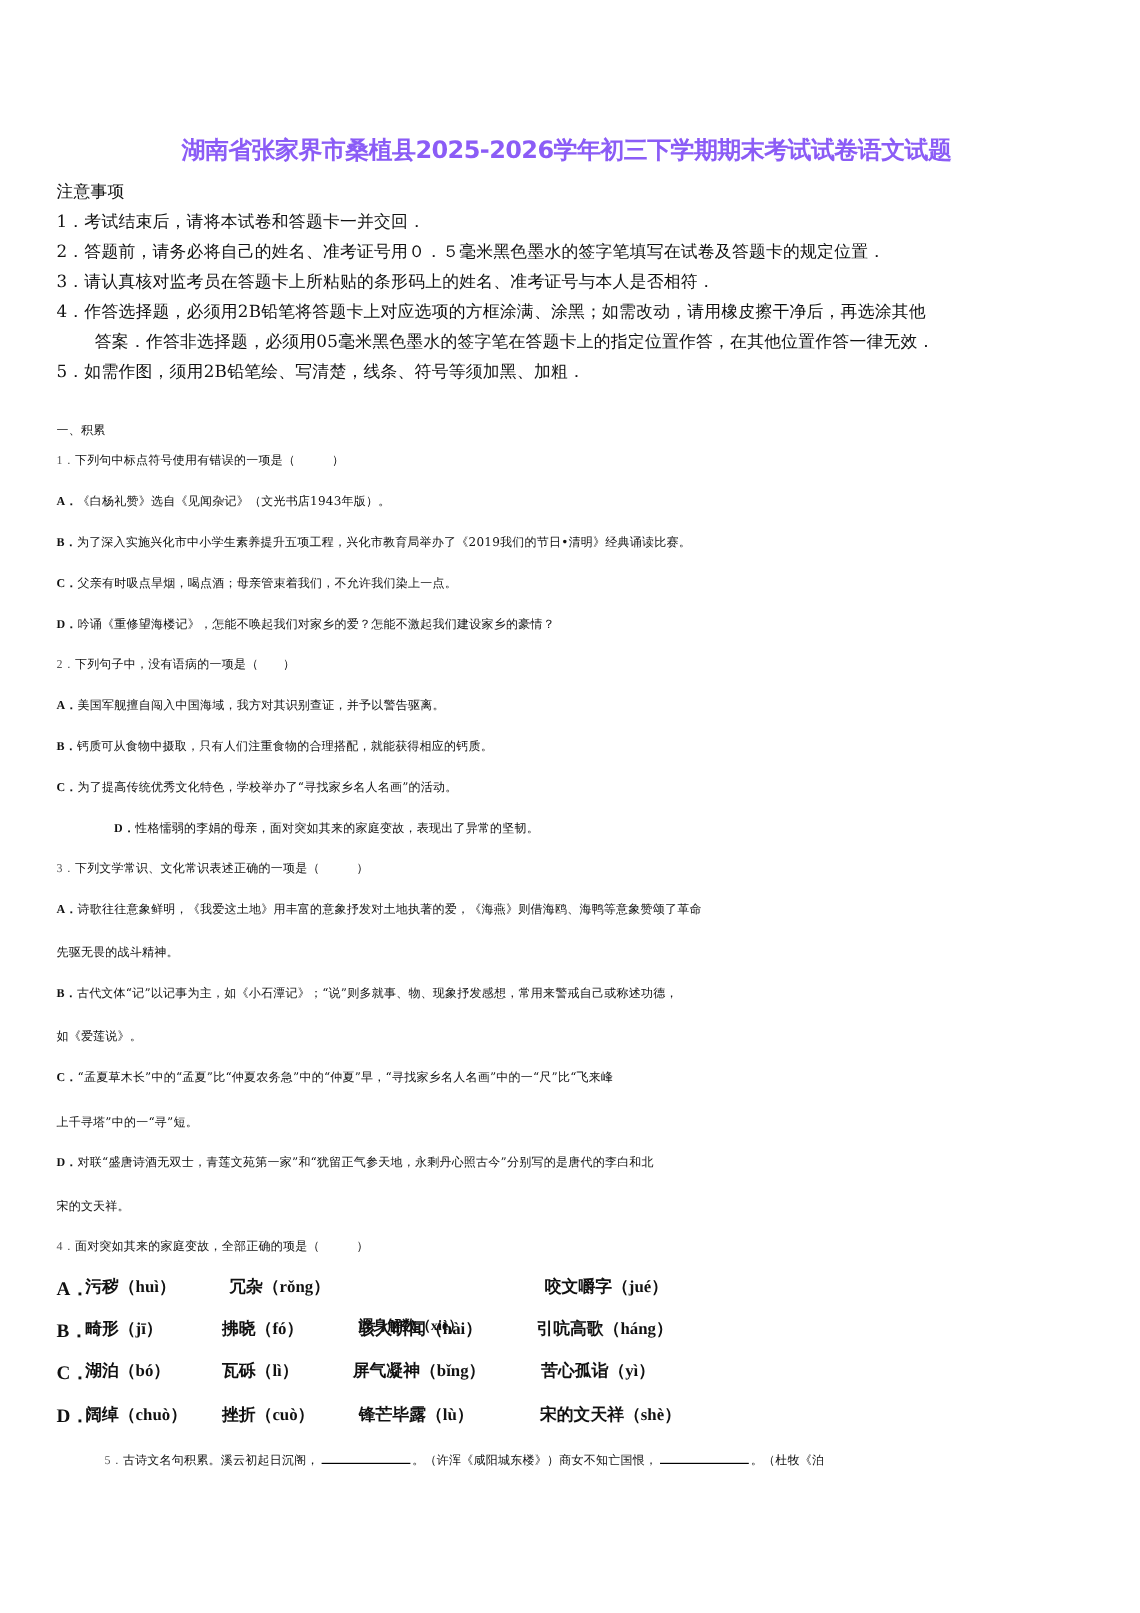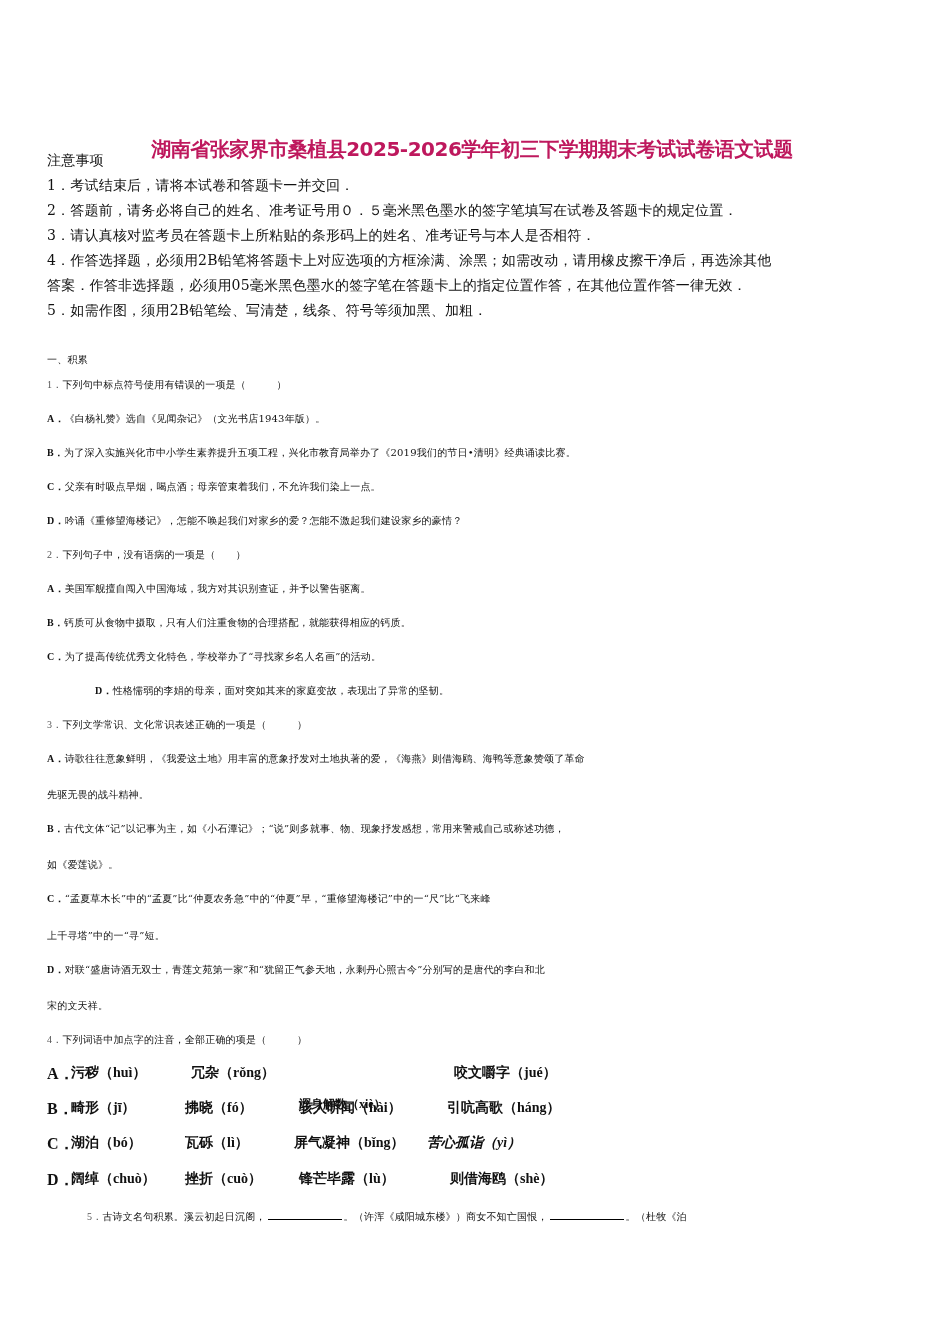--- a/index.html
+++ b/index.html
@@ -4,21 +4,21 @@
 <style>
   html, body { margin: 0; padding: 0; background: #ffffff; }
   body {
     width: 950px; height: 1344px; position: relative; overflow: hidden;
     font-family: "DejaVu Serif", "Liberation Serif", serif;
     color: #111;
   }
   .title {
     position: absolute; top: 112px; left: 0; width: 944px;
     text-align: center; font-family: "DejaVu Sans", "Liberation Sans", sans-serif;
-    font-weight: bold; font-size: 20px; letter-spacing: -0.5px; color: #be185d; margin-top: 24px;
+    font-weight: bold; font-size: 20px; letter-spacing: -0.5px; color: #8b5cf6;
   }
   .line {
     position: absolute; left: 47px; white-space: nowrap;
     font-size: 10px; line-height: 20px; letter-spacing: 0.2px;
   }
   .notice { font-size: 14px; }
   .opt-letter { font-weight: bold; font-family: "Liberation Serif", serif; }
   .qnum { color: #555; font-family: "Liberation Serif", serif; }
   .blank { display: inline-block; width: 74px; border-bottom: 1px solid #000; height: 12px; vertical-align: baseline; margin: 0 2px; }
   .py-row span.cell { position: absolute; white-space: nowrap; }
@@ -27,21 +27,21 @@
 </head>
 <body>
 
 <div class="title">湖南省张家界市桑植县2025-2026学年初三下学期期末考试试卷语文试题</div>
 
 <div class="line notice" style="top:150px;">注意事项</div>
 <div class="line notice" style="top:175px;">1．考试结束后，请将本试卷和答题卡一并交回．</div>
 <div class="line notice" style="top:200px;">2．答题前，请务必将自己的姓名、准考证号用０．５毫米黑色墨水的签字笔填写在试卷及答题卡的规定位置．</div>
 <div class="line notice" style="top:225px;">3．请认真核对监考员在答题卡上所粘贴的条形码上的姓名、准考证号与本人是否相符．</div>
 <div class="line notice" style="top:250px;">4．作答选择题，必须用2B铅笔将答题卡上对应选项的方框涂满、涂黑；如需改动，请用橡皮擦干净后，再选涂其他</div>
-<div class="line notice" style="top:275px;">答案．作答非选择题，必须用05毫米黑色墨水的签字笔在答题卡上的指定位置作答，在其他位置作答一律无效．</div>
+<div class="line notice" style="top:275px;margin-left:32px;">答案．作答非选择题，必须用05毫米黑色墨水的签字笔在答题卡上的指定位置作答，在其他位置作答一律无效．</div>
 <div class="line notice" style="top:300px;">5．如需作图，须用2B铅笔绘、写清楚，线条、符号等须加黑、加粗．</div>
 
 <div class="line" style="top:350px;">一、积累</div>
 
 <div class="line" style="top:375px;"><span class="qnum">1．</span><span>下列句中标点符号使用有错误的一项是（　　　）</span></div>
 <div class="line" style="top:409px;"><span class="opt-letter">A．</span><span>《白杨礼赞》选自《见闻杂记》（文光书店1943年版）。</span></div>
 <div class="line" style="top:443px;"><span class="opt-letter">B．</span><span>为了深入实施兴化市中小学生素养提升五项工程，兴化市教育局举办了《2019我们的节日•清明》经典诵读比赛。</span></div>
 <div class="line" style="top:477px;"><span class="opt-letter">C．</span><span>父亲有时吸点旱烟，喝点酒；母亲管束着我们，不允许我们染上一点。</span></div>
 <div class="line" style="top:511px;"><span class="opt-letter">D．</span><span>吟诵《重修望海楼记》，怎能不唤起我们对家乡的爱？怎能不激起我们建设家乡的豪情？</span></div>
 
@@ -49,49 +49,49 @@
 <div class="line" style="top:579px;"><span class="opt-letter">A．</span><span>美国军舰擅自闯入中国海域，我方对其识别查证，并予以警告驱离。</span></div>
 <div class="line" style="top:613px;"><span class="opt-letter">B．</span><span>钙质可从食物中摄取，只有人们注重食物的合理搭配，就能获得相应的钙质。</span></div>
 <div class="line" style="top:647px;"><span class="opt-letter">C．</span><span>为了提高传统优秀文化特色，学校举办了“寻找家乡名人名画”的活动。</span></div>
 <div class="line" style="top:681px;margin-left:48px;"><span class="opt-letter">D．</span><span>性格懦弱的李娟的母亲，面对突如其来的家庭变故，表现出了异常的坚韧。</span></div>
 
 <div class="line" style="top:715px;"><span class="qnum">3．</span><span>下列文学常识、文化常识表述正确的一项是（　　　）</span></div>
 <div class="line" style="top:749px;"><span class="opt-letter">A．</span><span>诗歌往往意象鲜明，《我爱这土地》用丰富的意象抒发对土地执著的爱，《海燕》则借海鸥、海鸭等意象赞颂了革命</span></div>
 <div class="line" style="top:785px;">先驱无畏的战斗精神。</div>
 <div class="line" style="top:819px;"><span class="opt-letter">B．</span><span>古代文体“记”以记事为主，如《小石潭记》；“说”则多就事、物、现象抒发感想，常用来警戒自己或称述功德，</span></div>
 <div class="line" style="top:855px;">如《爱莲说》。</div>
-<div class="line" style="top:889px;"><span class="opt-letter">C．</span><span>“孟夏草木长”中的“孟夏”比“仲夏农务急”中的“仲夏”早，“重修望海楼记”中的一“尺”比“飞来峰</span></div>
+<div class="line" style="top:889px;"><span class="opt-letter">C．</span><span>“孟夏草木长”中的“孟夏”比“仲夏农务急”中的“仲夏”早，“寻找家乡名人名画”中的一“尺”比“飞来峰</span></div>
 <div class="line" style="top:926px;">上千寻塔”中的一“寻”短。</div>
 <div class="line" style="top:960px;"><span class="opt-letter">D．</span><span>对联“盛唐诗酒无双士，青莲文苑第一家”和“犹留正气参天地，永剩丹心照古今”分别写的是唐代的李白和北</span></div>
 <div class="line" style="top:996px;">宋的文天祥。</div>
 
-<div class="line" style="top:1030px;"><span class="qnum">4．</span><span>下列词语中加点字的注音，全部正确的项是（　　　）</span></div>
+<div class="line" style="top:1030px;"><span class="qnum">4．</span><span>面对突如其来的家庭变故，全部正确的项是（　　　）</span></div>
 
 <div class="py-row" style="position:absolute; top:1064px; left:47px; width:880px; height:20px;">
   <span class="cell opt-letter" style="left:0; top:0;">A．</span>
   <span class="cell py" style="left:24px; font-size:14px;">污秽（huì）</span>
   <span class="cell py" style="left:144px; font-size:14px;">冗杂（rǒng）</span>
   <span class="cell py" style="left:252px; font-size:12px;margin-top:32px;">浑身解数（xiè）</span>
   <span class="cell py" style="left:407px; font-size:14px;">咬文嚼字（jué）</span>
 </div>
 <div class="py-row" style="position:absolute; top:1099px; left:47px; width:880px; height:20px;">
   <span class="cell opt-letter" style="left:0;">B．</span>
   <span class="cell py" style="left:24px; font-size:14px;">畸形（jī）</span>
   <span class="cell py" style="left:138px; font-size:14px;">拂晓（fó）</span>
   <span class="cell py" style="left:252px; font-size:14px;">骇人听闻（hài）</span>
   <span class="cell py" style="left:400px; font-size:14px;">引吭高歌（háng）</span>
 </div>
 <div class="py-row" style="position:absolute; top:1134px; left:47px; width:880px; height:20px;">
   <span class="cell opt-letter" style="left:0;">C．</span>
   <span class="cell py" style="left:24px; font-size:14px;">湖泊（bó）</span>
   <span class="cell py" style="left:138px; font-size:14px;">瓦砾（lì）</span>
   <span class="cell py" style="left:247px; font-size:14px;">屏气凝神（bǐng）</span>
-  <span class="cell py" style="left:380px; font-size:14px;font-style:italic;">苦心孤诣（yì）</span>
+  <span class="cell py" style="left:404px; font-size:14px;">苦心孤诣（yì）</span>
 </div>
 <div class="py-row" style="position:absolute; top:1170px; left:47px; width:880px; height:20px;">
   <span class="cell opt-letter" style="left:0;">D．</span>
   <span class="cell py" style="left:24px; font-size:14px;">阔绰（chuò）</span>
   <span class="cell py" style="left:138px; font-size:14px;">挫折（cuò）</span>
   <span class="cell py" style="left:252px; font-size:14px;">锋芒毕露（lù）</span>
-  <span class="cell py" style="left:403px; font-size:14px;">则借海鸥（shè）</span>
+  <span class="cell py" style="left:403px; font-size:14px;">宋的文天祥（shè）</span>
 </div>
 
 <div class="line" style="top:1207px;margin-left:40px;"><span class="qnum">5．</span><span>古诗文名句积累。溪云初起日沉阁，</span><span class="blank"></span><span>。（许浑《咸阳城东楼》）商女不知亡国恨，</span><span class="blank"></span><span>。（杜牧《泊</span></div>
 
 </body></html>

